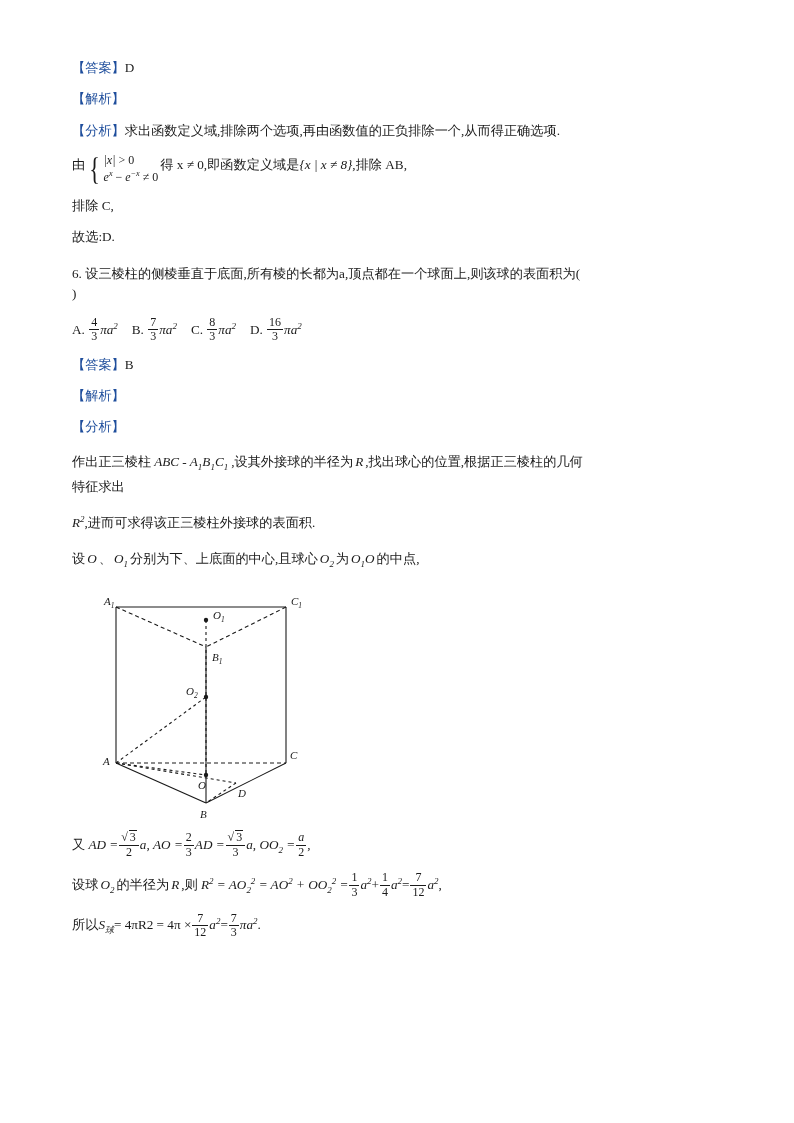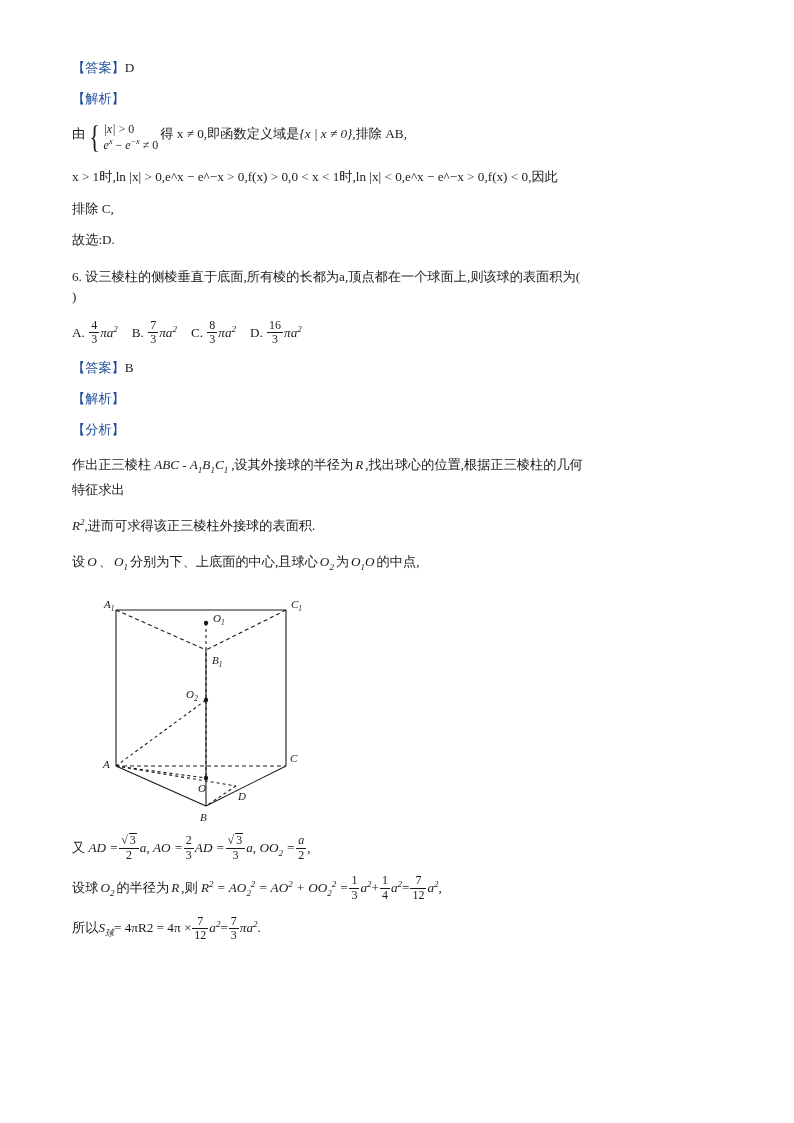--- a/index.html
+++ b/index.html
@@ -103,34 +103,34 @@
 <div class="page">
 
   <p class="line">
     <span class="tag">【答案】</span><span>D</span>
   </p>
 
   <p class="line">
     <span class="tag">【解析】</span>
   </p>
 
+  <p class="line">
+    <span class="tag">【分析】</span><span>求出函数定义域,排除两个选项,再由函数值的正负排除一个,从而得正确选项.</span>
+  </p>
 
   <p class="line" style="line-height:2.0;">
     <span class="tag"></span><span>由</span><span class="system">
         <span class="brace">{</span>
         <span class="rows">
           <span style="display:block"><span class="mi">|x|</span> &gt; 0</span>
           <span style="display:block"><span class="mi">e<sup>x</sup></span> − <span class="mi">e<sup>−x</sup></span> ≠ 0</span>
         </span>
-      </span><span>得 x ≠ 0,即函数定义域是</span><span class="mi">{x | x ≠ 0}</span><span>,排除 AB,</span>
-  </p>
-
-  <p class="line" style="margin-top:14px;">
-    <span>x &gt; 1时,ln |x| &gt; 0,e^x − e^−x &gt; 0,f(x) &gt; 0,0 &lt; x &lt; 1时,ln |x| &lt; 0,e^x − e^−x &gt; 0,f(x) &lt; 0,因此</span>
-  </p>
+      </span><span>得 x ≠ 0,即函数定义域是</span><span class="mi">{x | x ≠ 8}</span><span>,排除 AB,</span>
+  </p>
+
 
   <p class="line">
     <span>排除 C,</span>
   </p>
 
   <p class="line">
     <span>故选:D.</span>
   </p>
 
   <p class="line q6">

